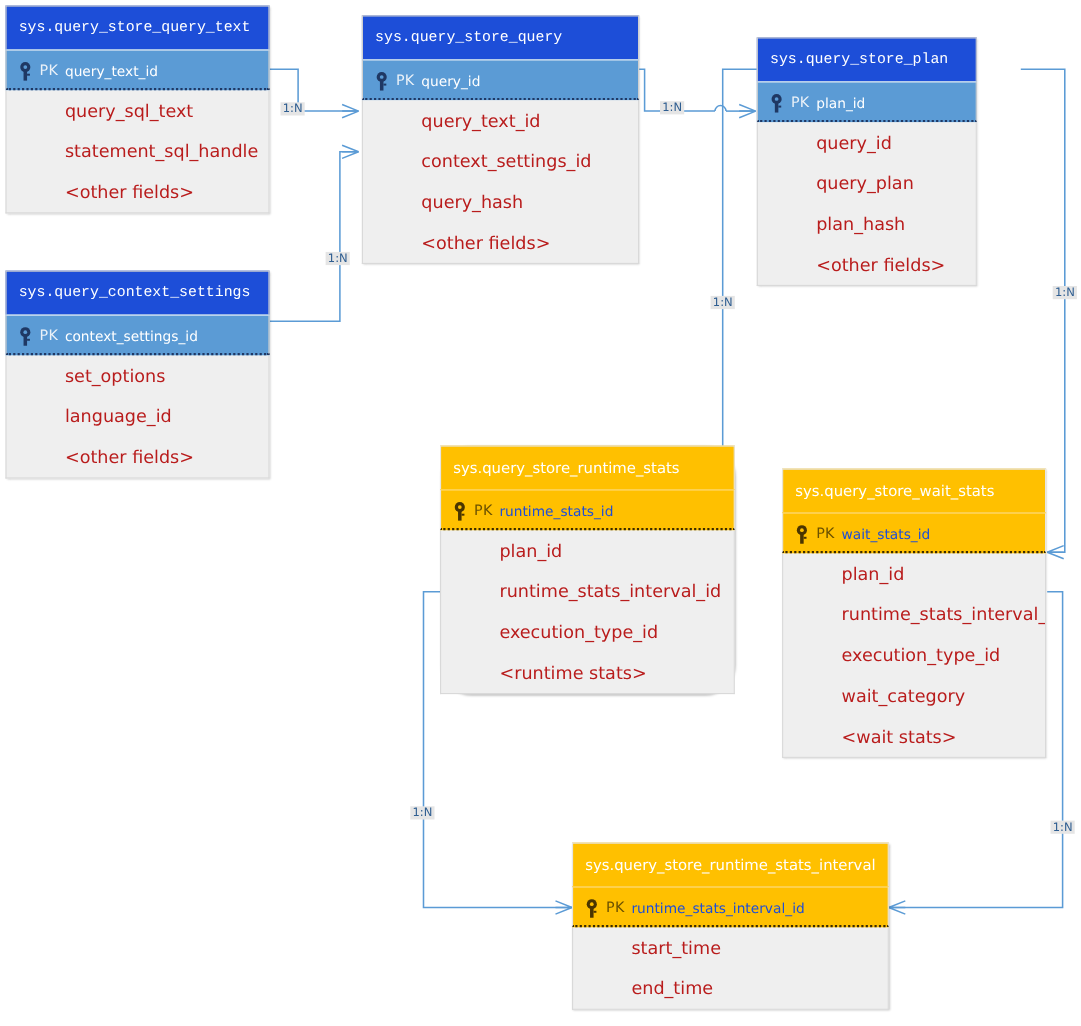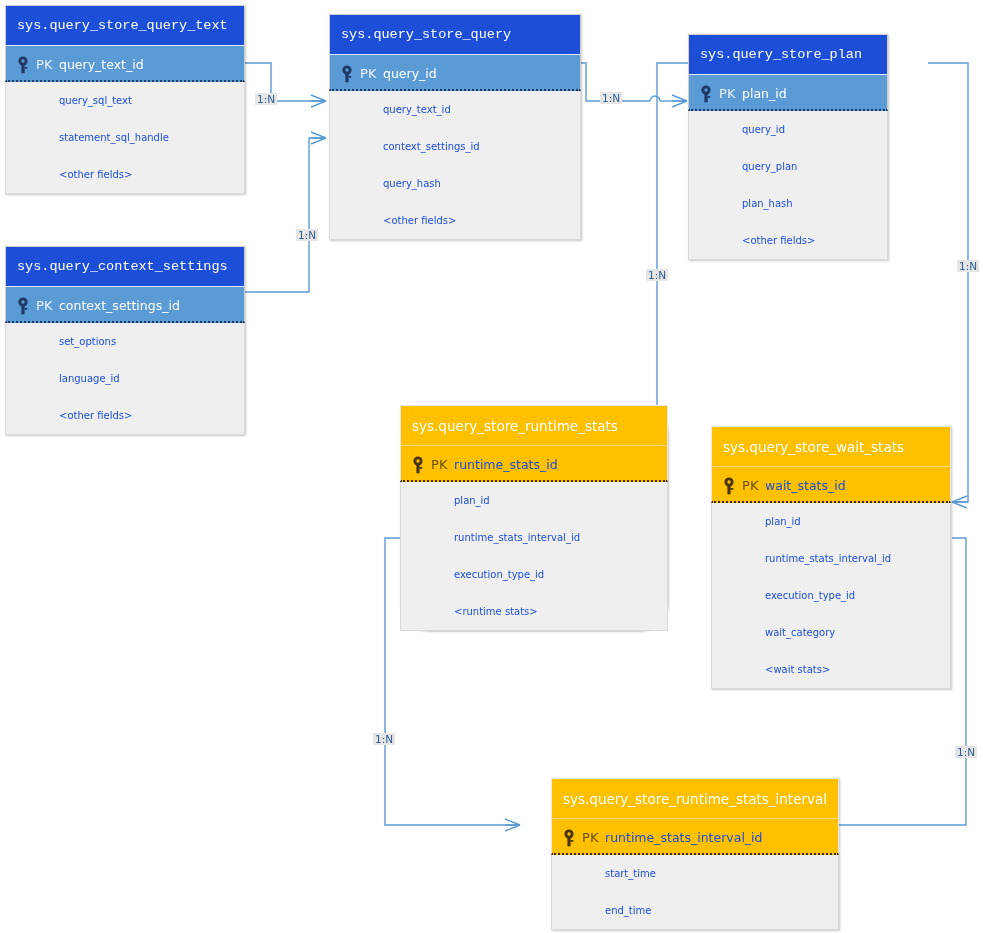--- a/index.html
+++ b/index.html
@@ -13,21 +13,21 @@
        box-shadow:1px 1px 2px rgba(0,0,0,0.22);}
   .tbl .hdr{box-sizing:border-box;height:40px;line-height:40px;
             padding-left:11px;color:#ffffff;font-size:13.5px;white-space:nowrap;
             overflow:hidden;}
   .tbl .pk{box-sizing:border-box;height:37px;line-height:37px;position:relative;
            white-space:nowrap;overflow:hidden;}
   .tbl .pk .pklabel{position:absolute;left:30px;top:0;font-size:13px;letter-spacing:.2px;}
   .tbl .pk .fname{position:absolute;left:53px;top:0;font-size:12.5px;}
   .tbl .body{box-sizing:border-box;padding:0;}
   .tbl .row{box-sizing:border-box;height:37px;line-height:37px;padding-left:53px;
-            color:#1d4ed8;font-size:10px;white-space:nowrap;overflow:hidden;}
+            color:#b91c1c;font-size:16px;white-space:nowrap;overflow:hidden;}
 
   
   .tbl.blue .hdr{background:#1d4ed8;border:1px solid #cfcfcf;border-bottom:none;font-family:Liberation Mono, monospace;}
   .tbl.blue .pk{background:#5b9bd5;border-left:1px solid #cfcfcf;border-right:1px solid #cfcfcf;
                 border-top:1px solid #e3ecf5;border-bottom:2px dotted #1f3864;color:#ffffff;}
   .tbl.blue .pk .pklabel{color:#eaf1f8;}
   .tbl.blue .pk .fname{color:#ffffff;}
   .tbl.blue .body{border:1px solid #d9d9d9;border-top:none;background:#efefef;}
 
   
@@ -212,21 +212,21 @@
     </div>
     <div class="body">
       <div class="row">plan_id</div>
       <div class="row">runtime_stats_interval_id</div>
       <div class="row">execution_type_id</div>
       <div class="row">wait_category</div>
       <div class="row">&lt;wait stats&gt;</div>
     </div>
   </div>
 
-  <div class="tbl orange" style="left:551px;top:766px;width:288px;margin-top:12px;">
+  <div class="tbl orange" style="left:520px;top:766px;width:288px;">
     <div class="hdr">sys.query_store_runtime_stats_interval</div>
     <div class="pk">
       <svg class="keyicon" viewBox="0 0 14 18">
         <circle cx="6" cy="5" r="4.6" fill="#4a3500"></circle>
           <circle cx="6" cy="5" r="1.7" fill="#ffc000"></circle>
         <rect x="4.4" y="8" width="3.2" height="9.3" fill="#4a3500"></rect>
         <rect x="7.6" y="11" width="2.6" height="1.8" fill="#4a3500"></rect>
       </svg>
       <span class="pklabel">PK</span>
       <span class="fname">runtime_stats_interval_id</span>

